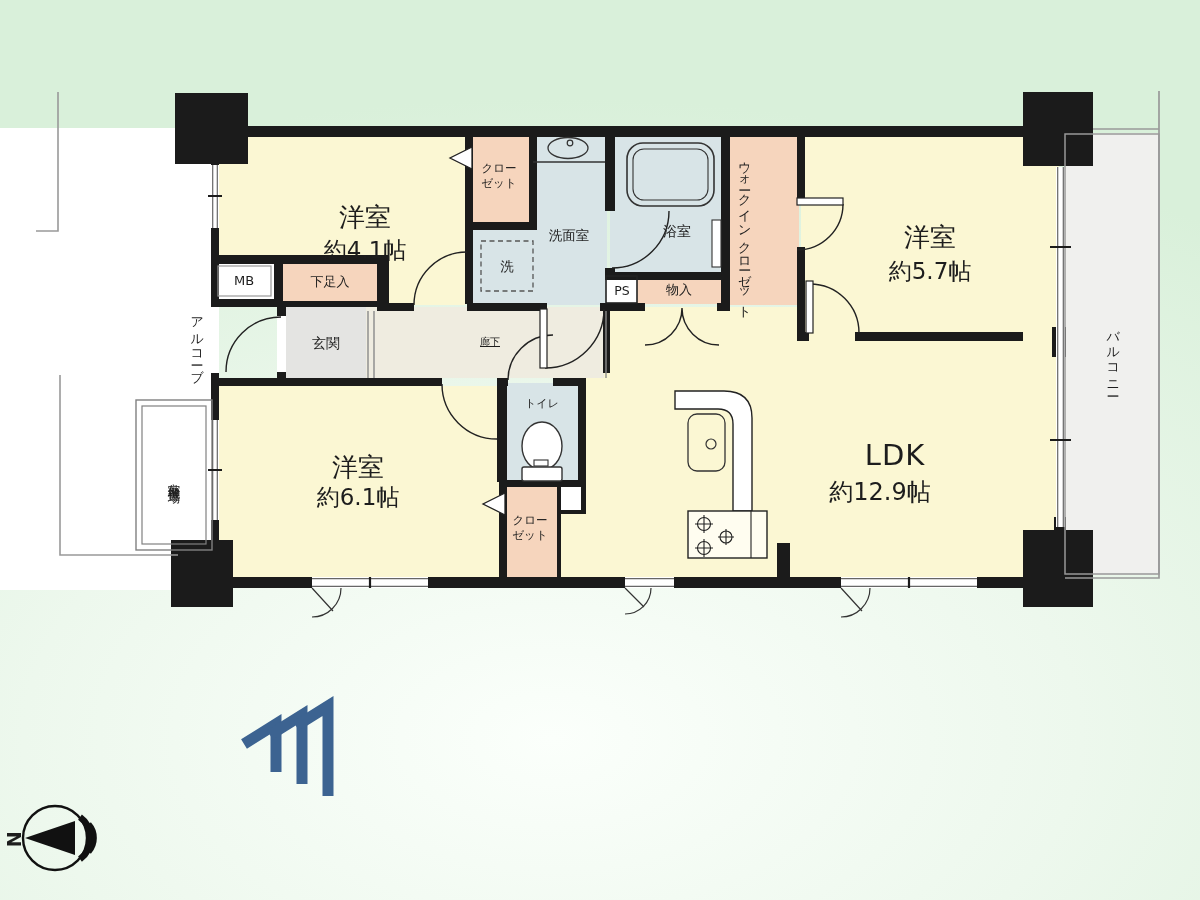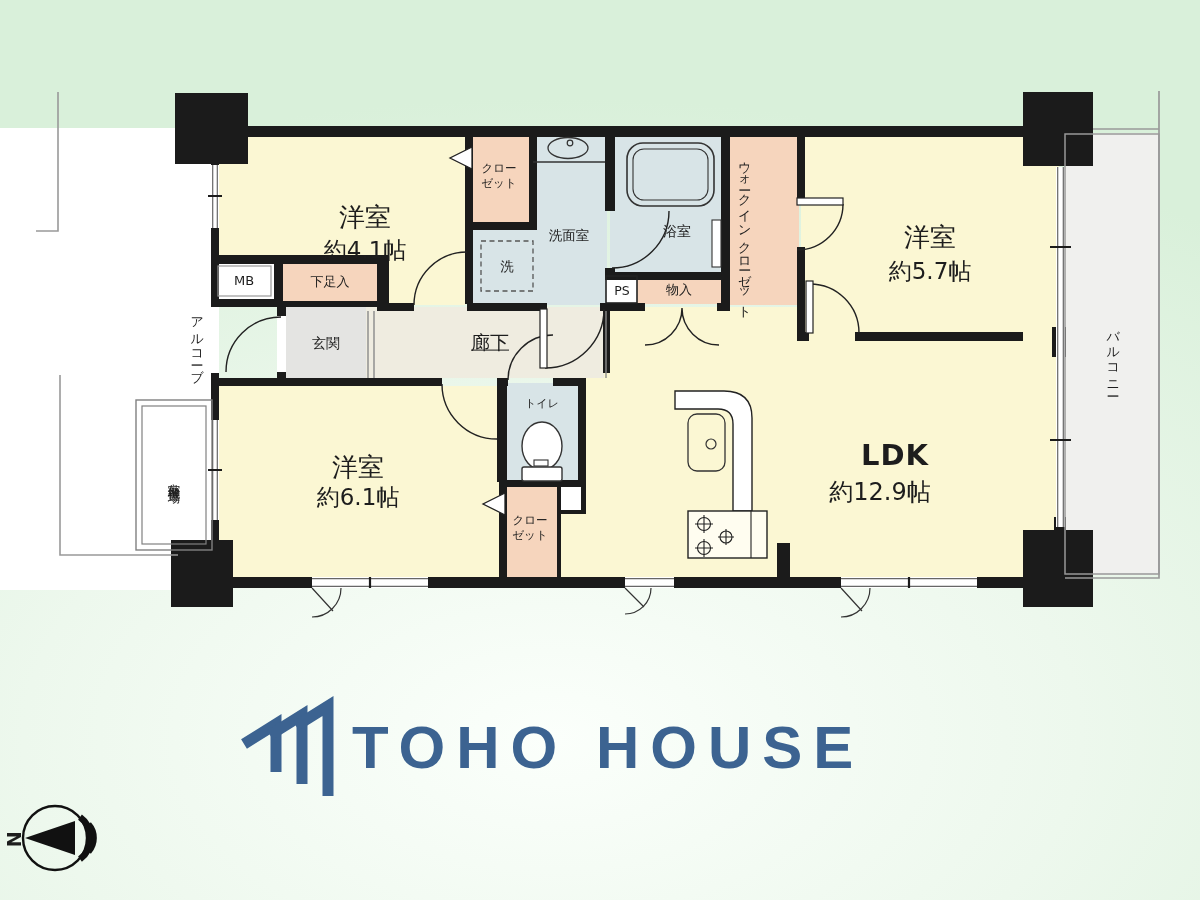--- a/index.html
+++ b/index.html
@@ -197,42 +197,41 @@
       <polyline points="296,726 328,706 328,796"></polyline>
     </g>
   </svg>
 
   <div class="lbl" style="left:365px;top:218px;font-size:26px;font-weight:500;">洋室</div>
   <div class="lbl" style="left:365px;top:251px;font-size:23px;">約4.1帖</div>
   <div class="lbl" style="left:930px;top:238px;font-size:26px;font-weight:500;">洋室</div>
   <div class="lbl" style="left:930px;top:272px;font-size:23px;">約5.7帖</div>
   <div class="lbl" style="left:358px;top:468px;font-size:26px;font-weight:500;">洋室</div>
   <div class="lbl" style="left:358px;top:498px;font-size:23px;">約6.1帖</div>
-  <div class="lbl" style="left:895px;top:455px;font-size:29px;font-weight:700;letter-spacing:1px;">LDK</div>
+  <div class="lbl" style="left:895px;top:455px;font-size:29px;font-weight:400;letter-spacing:1px;">LDK</div>
   <div class="lbl" style="left:880px;top:492px;font-size:24px;">約12.9帖</div>
 
   <div class="lbl two" style="left:499px;top:176px;font-size:11.5px;">
     <span>クロー</span><br>
     <span>ゼット</span>
   </div>
   <div class="lbl" style="left:569px;top:235px;font-size:13.5px;">洗面室</div>
   <div class="lbl" style="left:507px;top:266px;font-size:13.5px;">洗</div>
   <div class="lbl" style="left:677px;top:231px;font-size:14px;">浴室</div>
   <div class="lbl" style="left:622px;top:290px;font-size:12.5px;">PS</div>
   <div class="lbl" style="left:679px;top:290px;font-size:13px;">物入</div>
   <div class="lbl v" style="left:734px;top:152px;height:88px;font-size:13px;letter-spacing:1px;line-height:1.55;">ウォークインクローゼット</div>
   <div class="lbl" style="left:244px;top:281px;font-size:13px;">MB</div>
   <div class="lbl" style="left:330px;top:282px;font-size:13px;">下足入</div>
   <div class="lbl" style="left:326px;top:343px;font-size:14px;">玄関</div>
-  <div class="lbl" style="left:490px;top:342px;font-size:19px;text-decoration:underline;">廊下</div>
+  <div class="lbl" style="left:490px;top:342px;font-size:10px;text-decoration:underline;">廊下</div>
   <div class="lbl" style="left:542px;top:404px;font-size:11px;">トイレ</div>
   <div class="lbl two" style="left:530px;top:528px;font-size:11.5px;">
     <span>クロー</span><br>
     <span>ゼット</span>
   </div>
   <div class="lbl v" style="left:189px;top:303px;height:80px;font-size:13px;letter-spacing:2px;">アルコーブ</div>
   <div class="lbl v" style="left:167px;top:428px;height:100px;font-size:12.5px;letter-spacing:2px;">室外機置場</div>
   <div class="lbl v" style="left:1105px;top:312px;height:90px;font-size:13px;letter-spacing:2px;">バルコニー</div>
 
-  <div class="lbl" id="logo-text" style="left:352px;top:712px;">TOHO HOUSE</div>
   <div class="lbl" id="north-label" style="left:6px;top:828px;">N</div>
 
 </div>
 
 </body></html>

